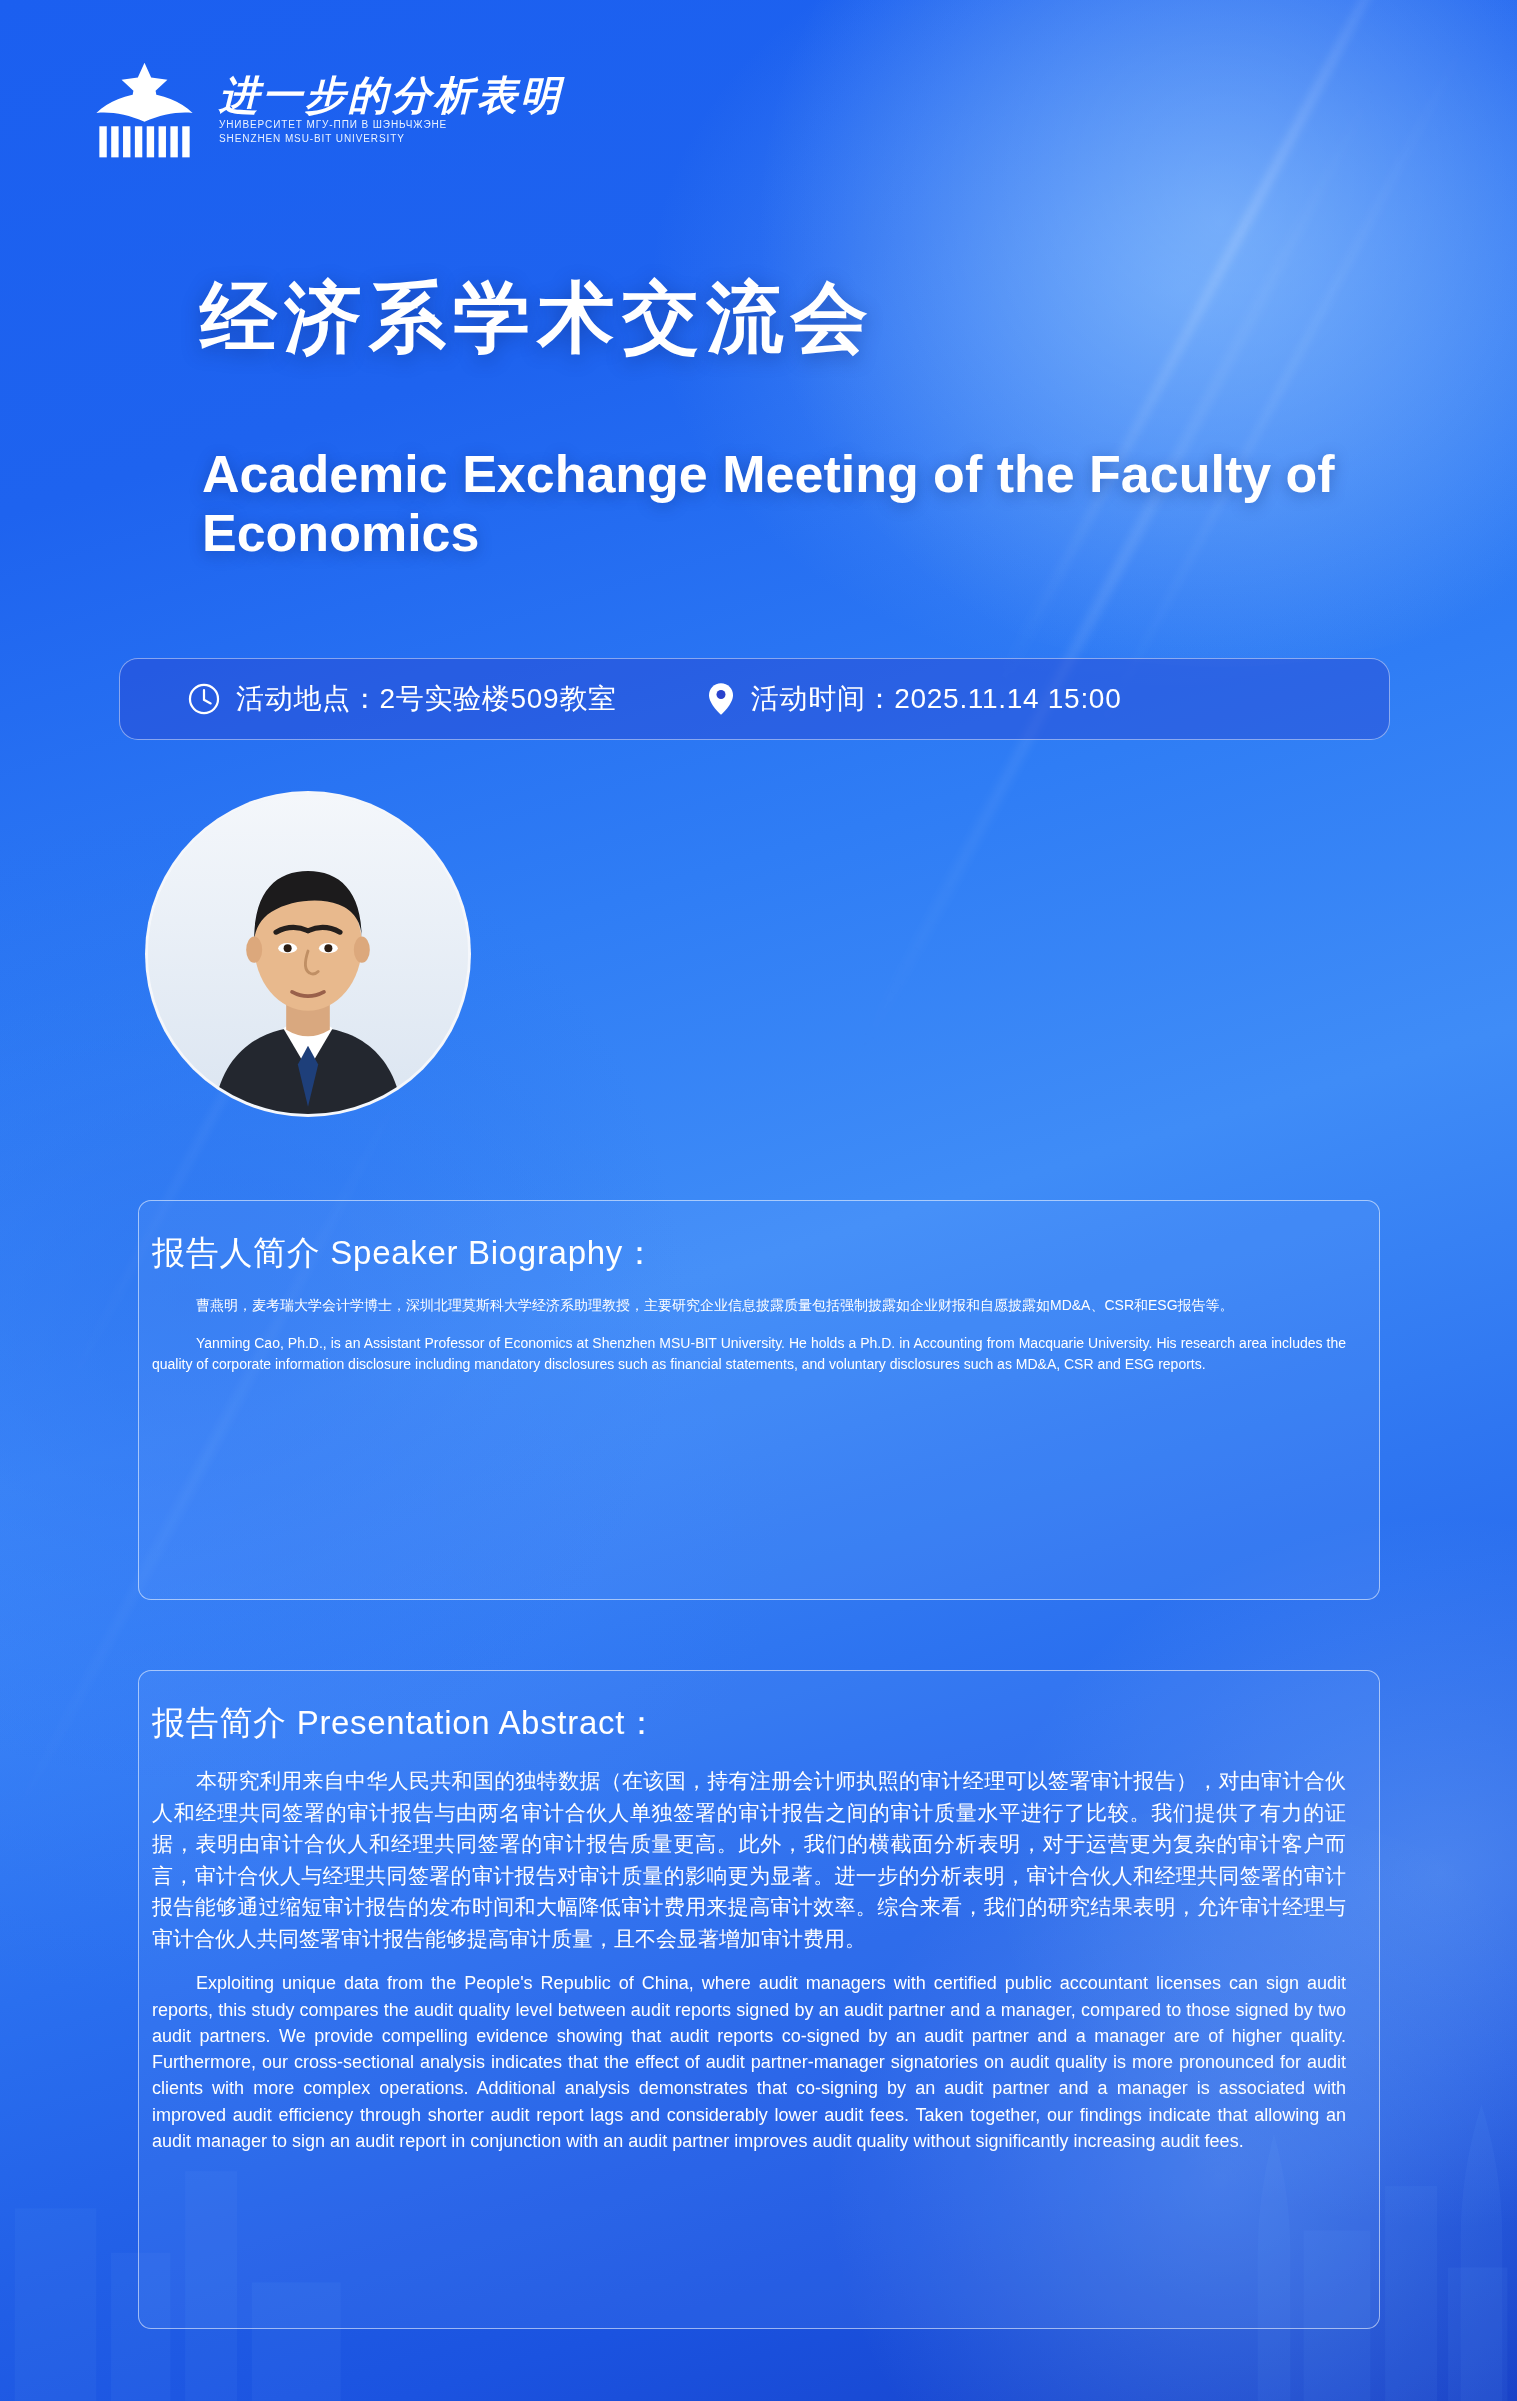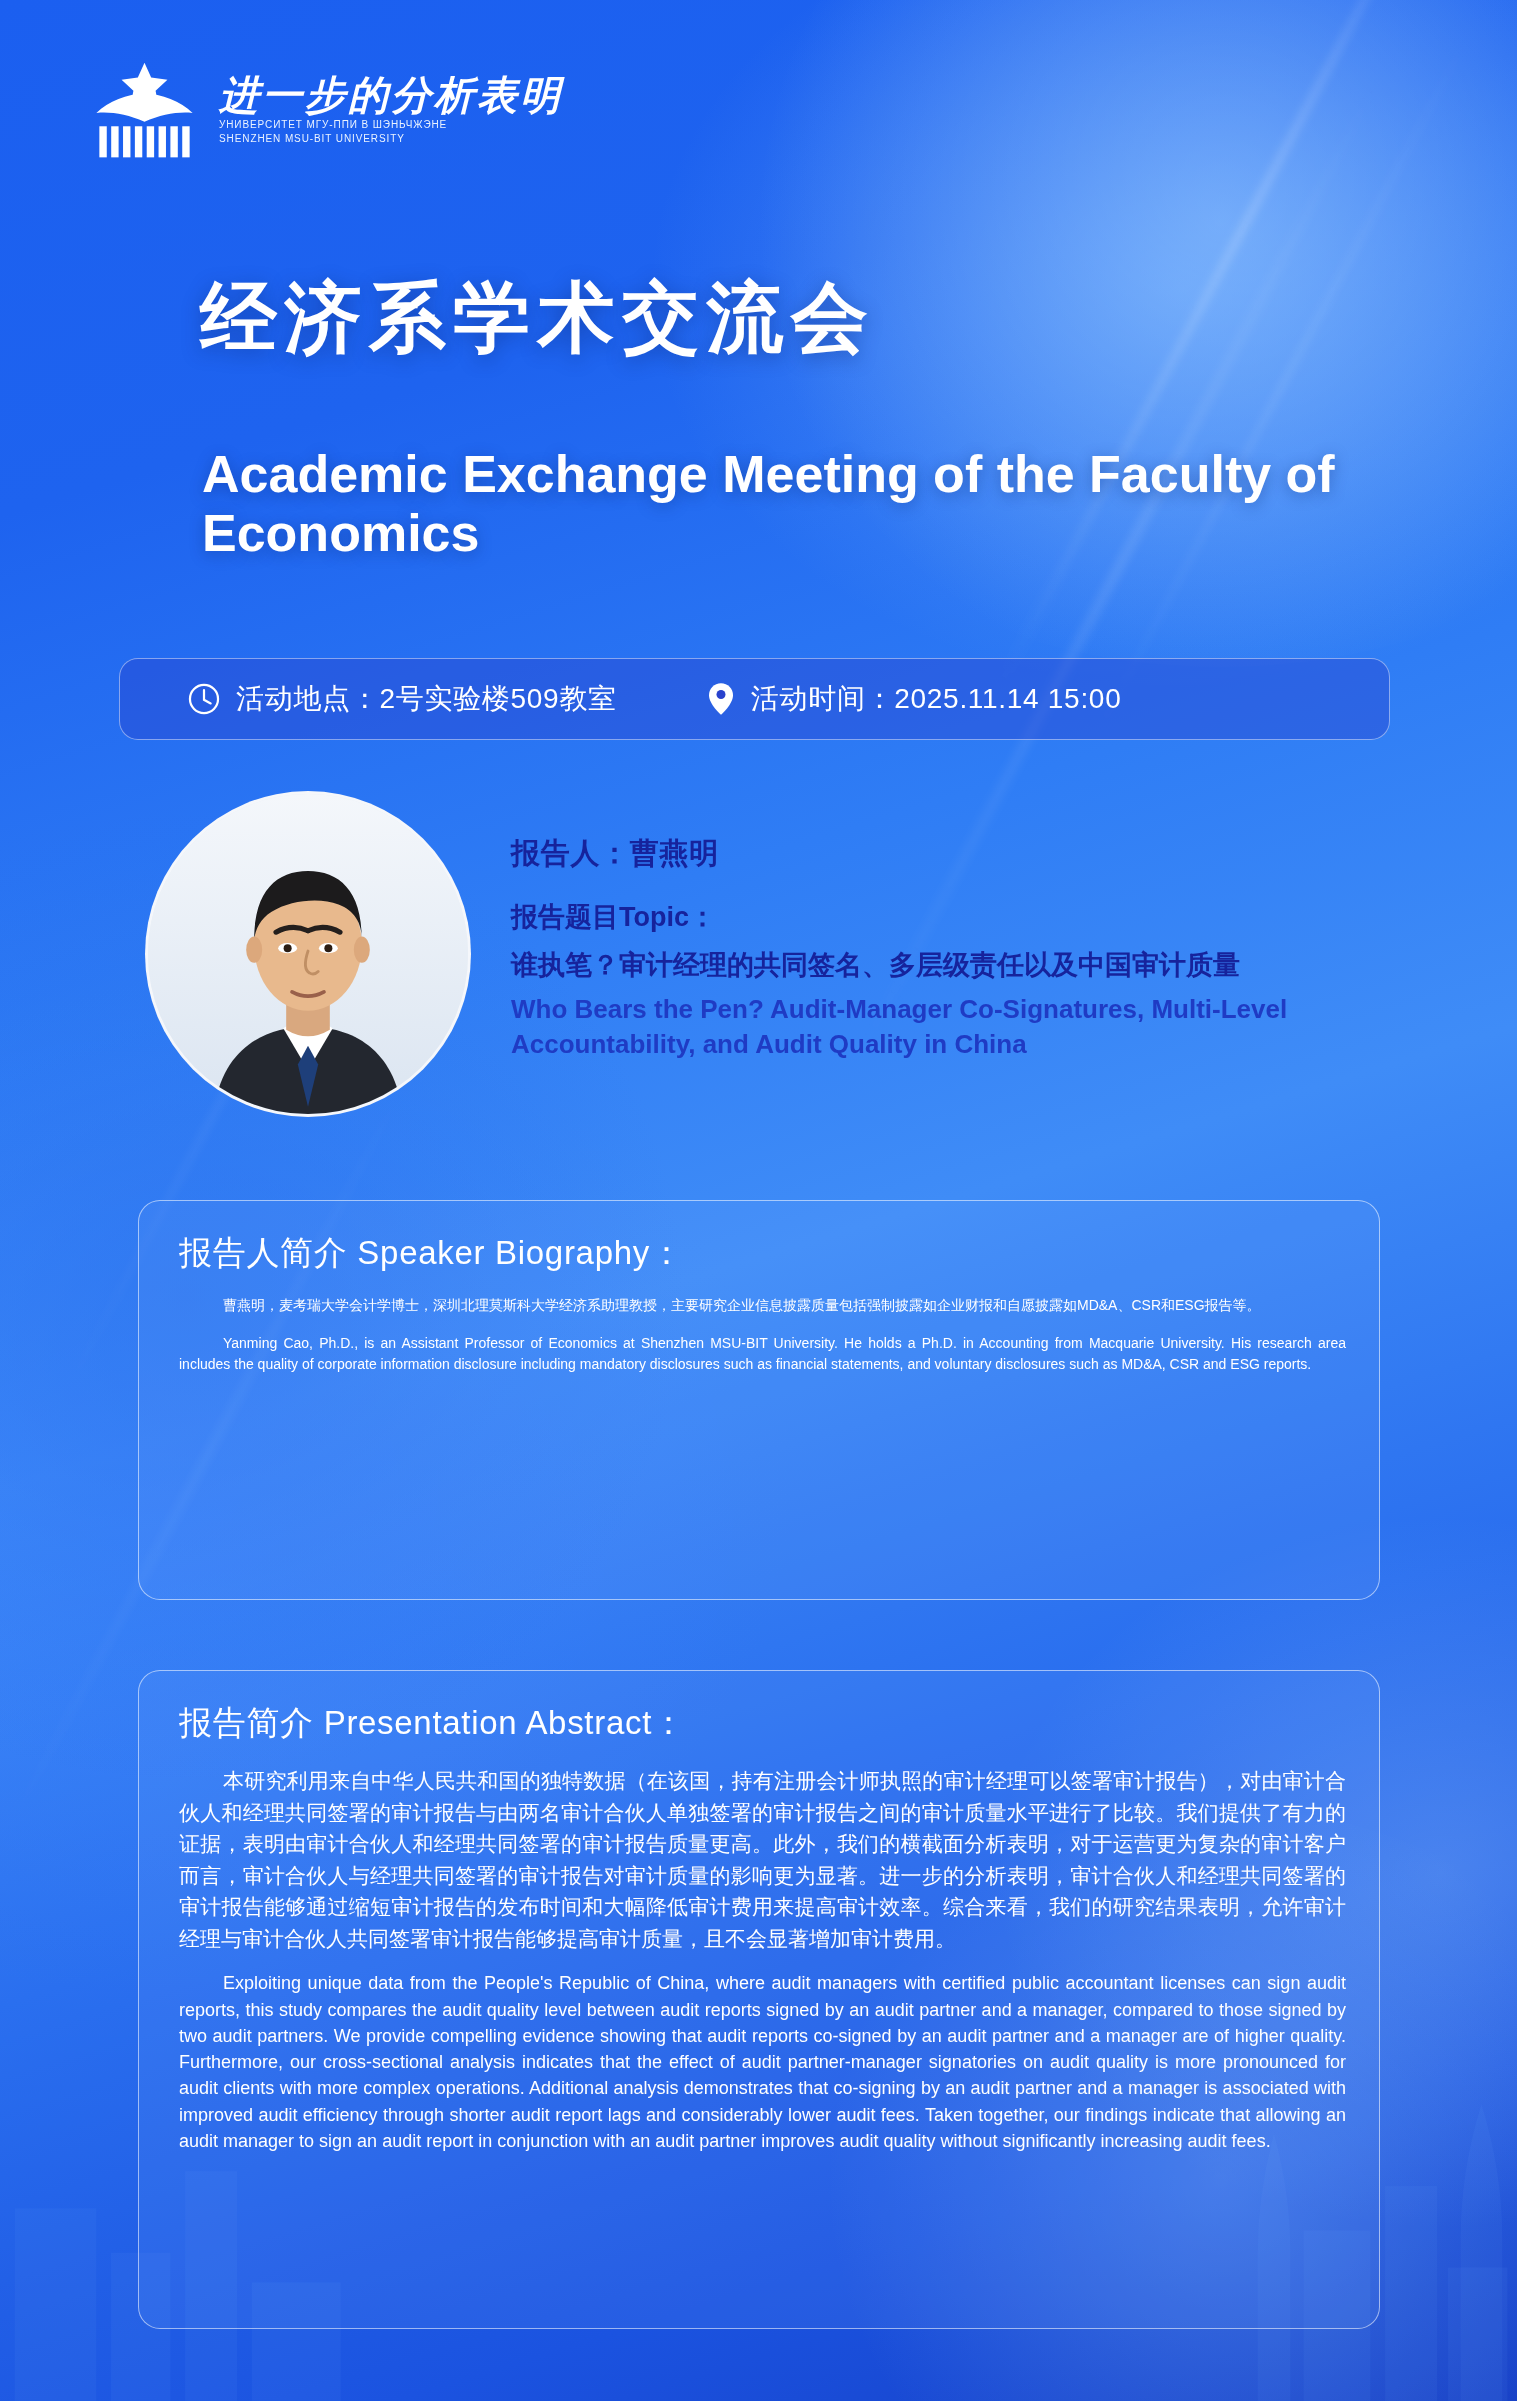--- a/index.html
+++ b/index.html
@@ -166,24 +166,24 @@
     color: #1f3bc4;
     line-height: 1.35;
   }
 
   
   .card {
     position: absolute;
     left: 138px;
     width: 1242px;
     border: 1.5px solid rgba(255,255,255,0.55);
-    border-radius: 22px;
+    border-radius: 13px;
     background: rgba(120,175,255,0.12);
     color: #ffffff;
-    padding: 30px 33px 33px 40px;
+    padding: 30px 33px 33px 13px;
   }
   .card-title {
     font-size: 33px;
     letter-spacing: 0.7px;
     margin-bottom: 19px;
     color: #ffffff;
   }
   .card p {
     font-size: 14px;
     line-height: 1.52;
@@ -307,26 +307,20 @@
       <ellipse cx="248" cy="212" rx="13" ry="7" fill="#ffffff"></ellipse>
       <circle cx="192" cy="212" r="5.5" fill="#2b1d14"></circle>
       <circle cx="248" cy="212" r="5.5" fill="#2b1d14"></circle>
 
       <path d="M220 216 q-8 24 2 30 q6 4 12 -2" stroke="#c08f64" stroke-width="4" fill="none" stroke-linecap="round"></path>
 
       <path d="M198 272 q22 12 44 0" stroke="#99604a" stroke-width="5" fill="none" stroke-linecap="round"></path>
     </svg>
   </div>
 
-  <div class="speaker-info">
-    <div class="sp-name">报告人：曹燕明</div>
-    <div class="sp-topic-label">报告题目Topic：</div>
-    <div class="sp-topic-cn">谁执笔？审计经理的共同签名、多层级责任以及中国审计质量</div>
-    <div class="sp-topic-en">Who Bears the Pen? Audit-Manager Co-Signatures, Multi-Level Accountability, and Audit Quality in China</div>
-  </div>
 
   <div class="card" id="bio-card">
     <div class="card-title">报告人简介 Speaker Biography：</div>
     <p class="indent">曹燕明，麦考瑞大学会计学博士，深圳北理莫斯科大学经济系助理教授，主要研究企业信息披露质量包括强制披露如企业财报和自愿披露如MD&amp;A、CSR和ESG报告等。</p>
     <p class="indent">Yanming Cao, Ph.D., is an  Assistant Professor of Economics at Shenzhen MSU-BIT University. He holds a Ph.D. in Accounting from Macquarie University. His research area includes the quality of corporate information disclosure including mandatory disclosures such as financial statements, and voluntary disclosures such as MD&amp;A, CSR and ESG reports.</p>
   </div>
 
   <div class="card" id="abs-card">
     <div class="card-title">报告简介 Presentation Abstract：</div>
     <p class="cn indent">本研究利用来自中华人民共和国的独特数据（在该国，持有注册会计师执照的审计经理可以签署审计报告），对由审计合伙人和经理共同签署的审计报告与由两名审计合伙人单独签署的审计报告之间的审计质量水平进行了比较。我们提供了有力的证据，表明由审计合伙人和经理共同签署的审计报告质量更高。此外，我们的横截面分析表明，对于运营更为复杂的审计客户而言，审计合伙人与经理共同签署的审计报告对审计质量的影响更为显著。进一步的分析表明，审计合伙人和经理共同签署的审计报告能够通过缩短审计报告的发布时间和大幅降低审计费用来提高审计效率。综合来看，我们的研究结果表明，允许审计经理与审计合伙人共同签署审计报告能够提高审计质量，且不会显著增加审计费用。</p>

